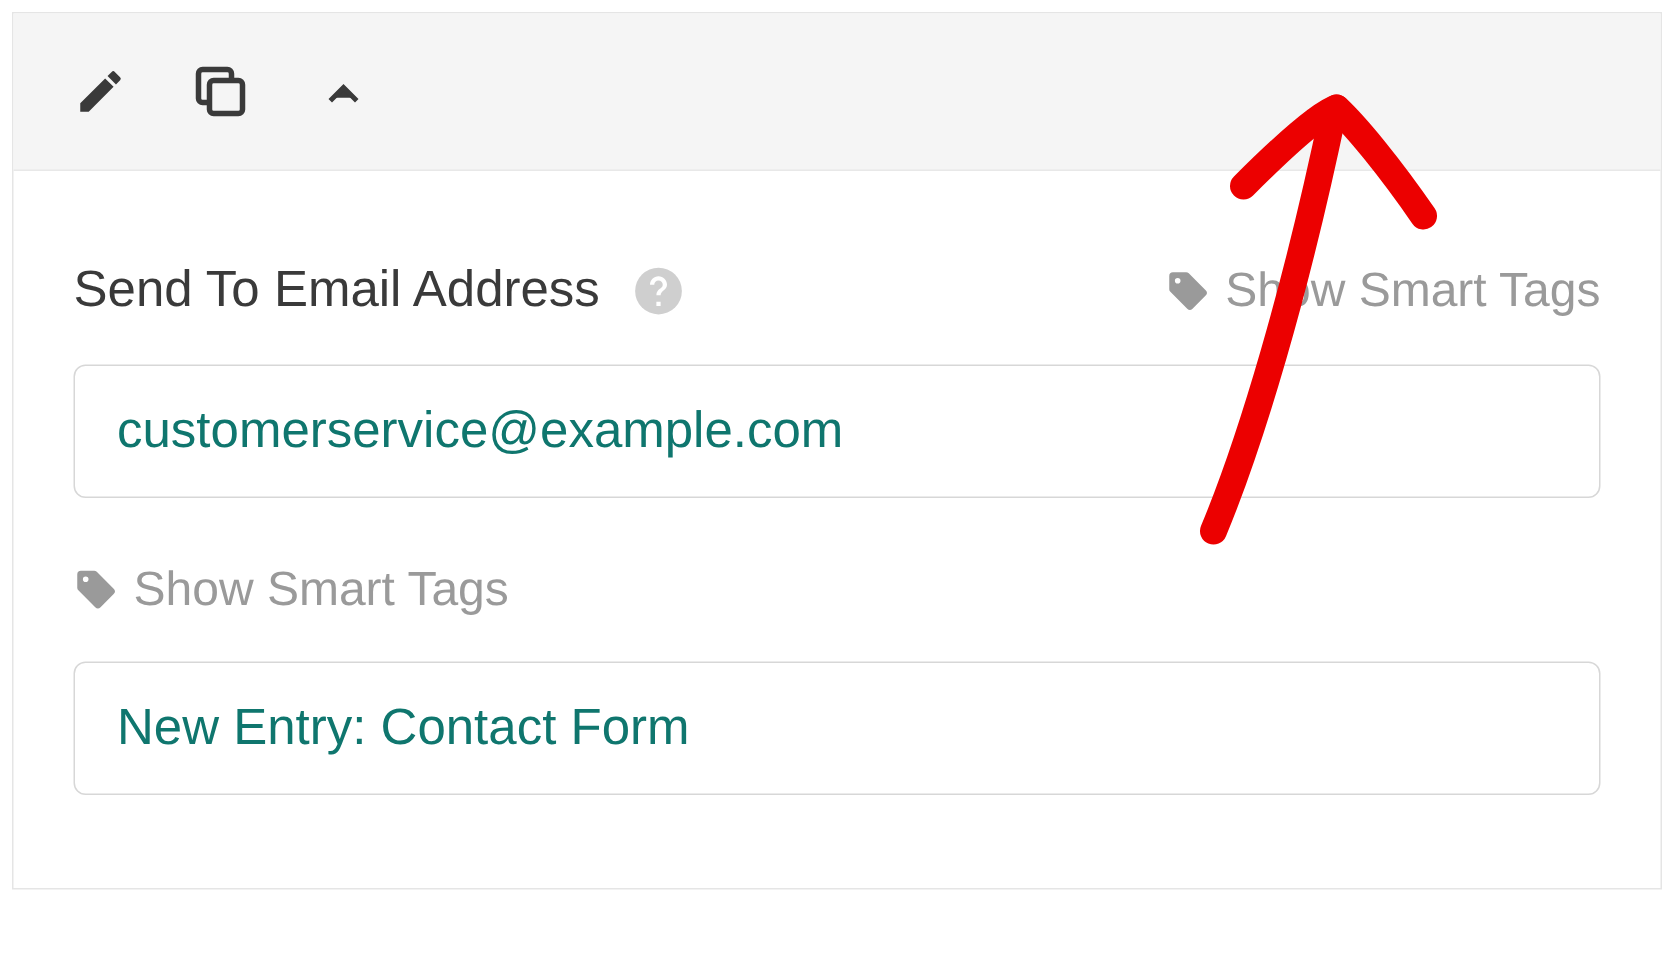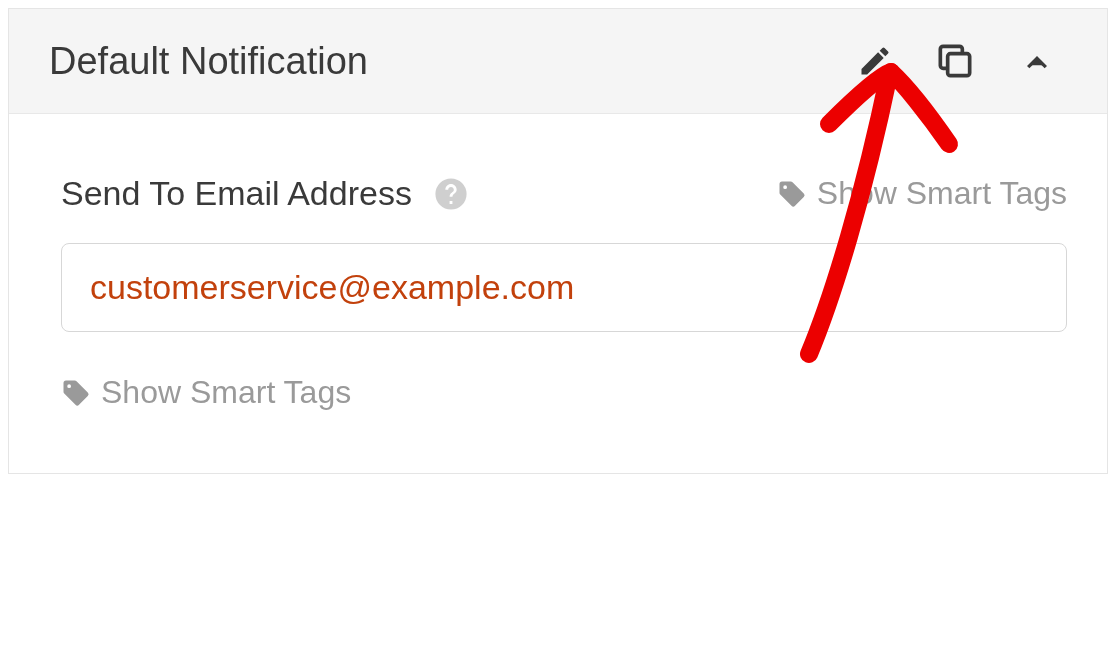--- a/index.html
+++ b/index.html
@@ -44,21 +44,20 @@
       justify-content: center;
       cursor: pointer;
       color: #3a3a3a;
     }
     .panel-body {
       padding: 60px 40px 20px 40px;
       position: relative;
     }
     .field-group {
       margin-bottom: 42px;
-      margin-left: 12px;
     }
     .label-row {
       display: flex;
       align-items: center;
       justify-content: space-between;
       margin-bottom: 30px;
     }
     .field-label {
       font-size: 34px;
       color: #3a3a3a;
@@ -76,41 +75,40 @@
       display: inline-flex;
       align-items: center;
       gap: 10px;
       color: #9a9a9a;
       font-size: 32px;
       cursor: pointer;
     }
     .text-input {
       width: 100%;
       font-size: 34px;
-      color: #c2410c;
+      color: #0f766e;
       padding: 24px 28px;
       border: 1px solid #d7d7d7;
       border-radius: 8px;
       outline: none;
       font-family: inherit;
       background: #fff;
     }
     .annotation-arrow {
       position: absolute;
       pointer-events: none;
       z-index: 5;
     }
   </style>
 </head>
 <body>
 
 <div class="panel">
 
   <div class="panel-header">
-    <div class="panel-title">Default Notification</div>
     <div class="header-actions">
       <span class="icon-btn">
         <svg width="36" height="36" viewBox="0 0 24 24" fill="currentColor">
           <path d="M3 17.25V21h3.75L17.81 9.94l-3.75-3.75L3 17.25zM20.71 7.04a.996.996 0 0 0 0-1.41l-2.34-2.34a.996.996 0 0 0-1.41 0l-1.83 1.83 3.75 3.75 1.83-1.83z"></path>
         </svg>
       </span>
       <span class="icon-btn">
         <svg width="44" height="44" viewBox="0 0 24 24" fill="none" stroke="currentColor" stroke-width="2">
           <rect x="8" y="8" width="12" height="12" rx="1.5"></rect>
           <path d="M16 8V5.5A1.5 1.5 0 0 0 14.5 4h-9A1.5 1.5 0 0 0 4 5.5v9A1.5 1.5 0 0 0 5.5 16H8"></path>
@@ -156,16 +154,17 @@
 
     <div class="field-group">
       <div class="label-row">
         <span class="smart-tags">
           <svg width="30" height="30" viewBox="0 0 24 24" fill="currentColor">
             <path d="M21.41 11.58l-9-9A2 2 0 0 0 11 2H4a2 2 0 0 0-2 2v7a2 2 0 0 0 .59 1.42l9 9a2 2 0 0 0 2.83 0l7-7a2 2 0 0 0-.01-2.84zM6.5 8A1.5 1.5 0 1 1 8 6.5 1.5 1.5 0 0 1 6.5 8z"></path>
           </svg>
           <span>Show Smart Tags</span>
         </span>
       </div>
+      <input type="text" class="text-input" value="New Entry: Contact Form" style="">
     </div>
 
   </div>
 </div>
 
 </body></html>

